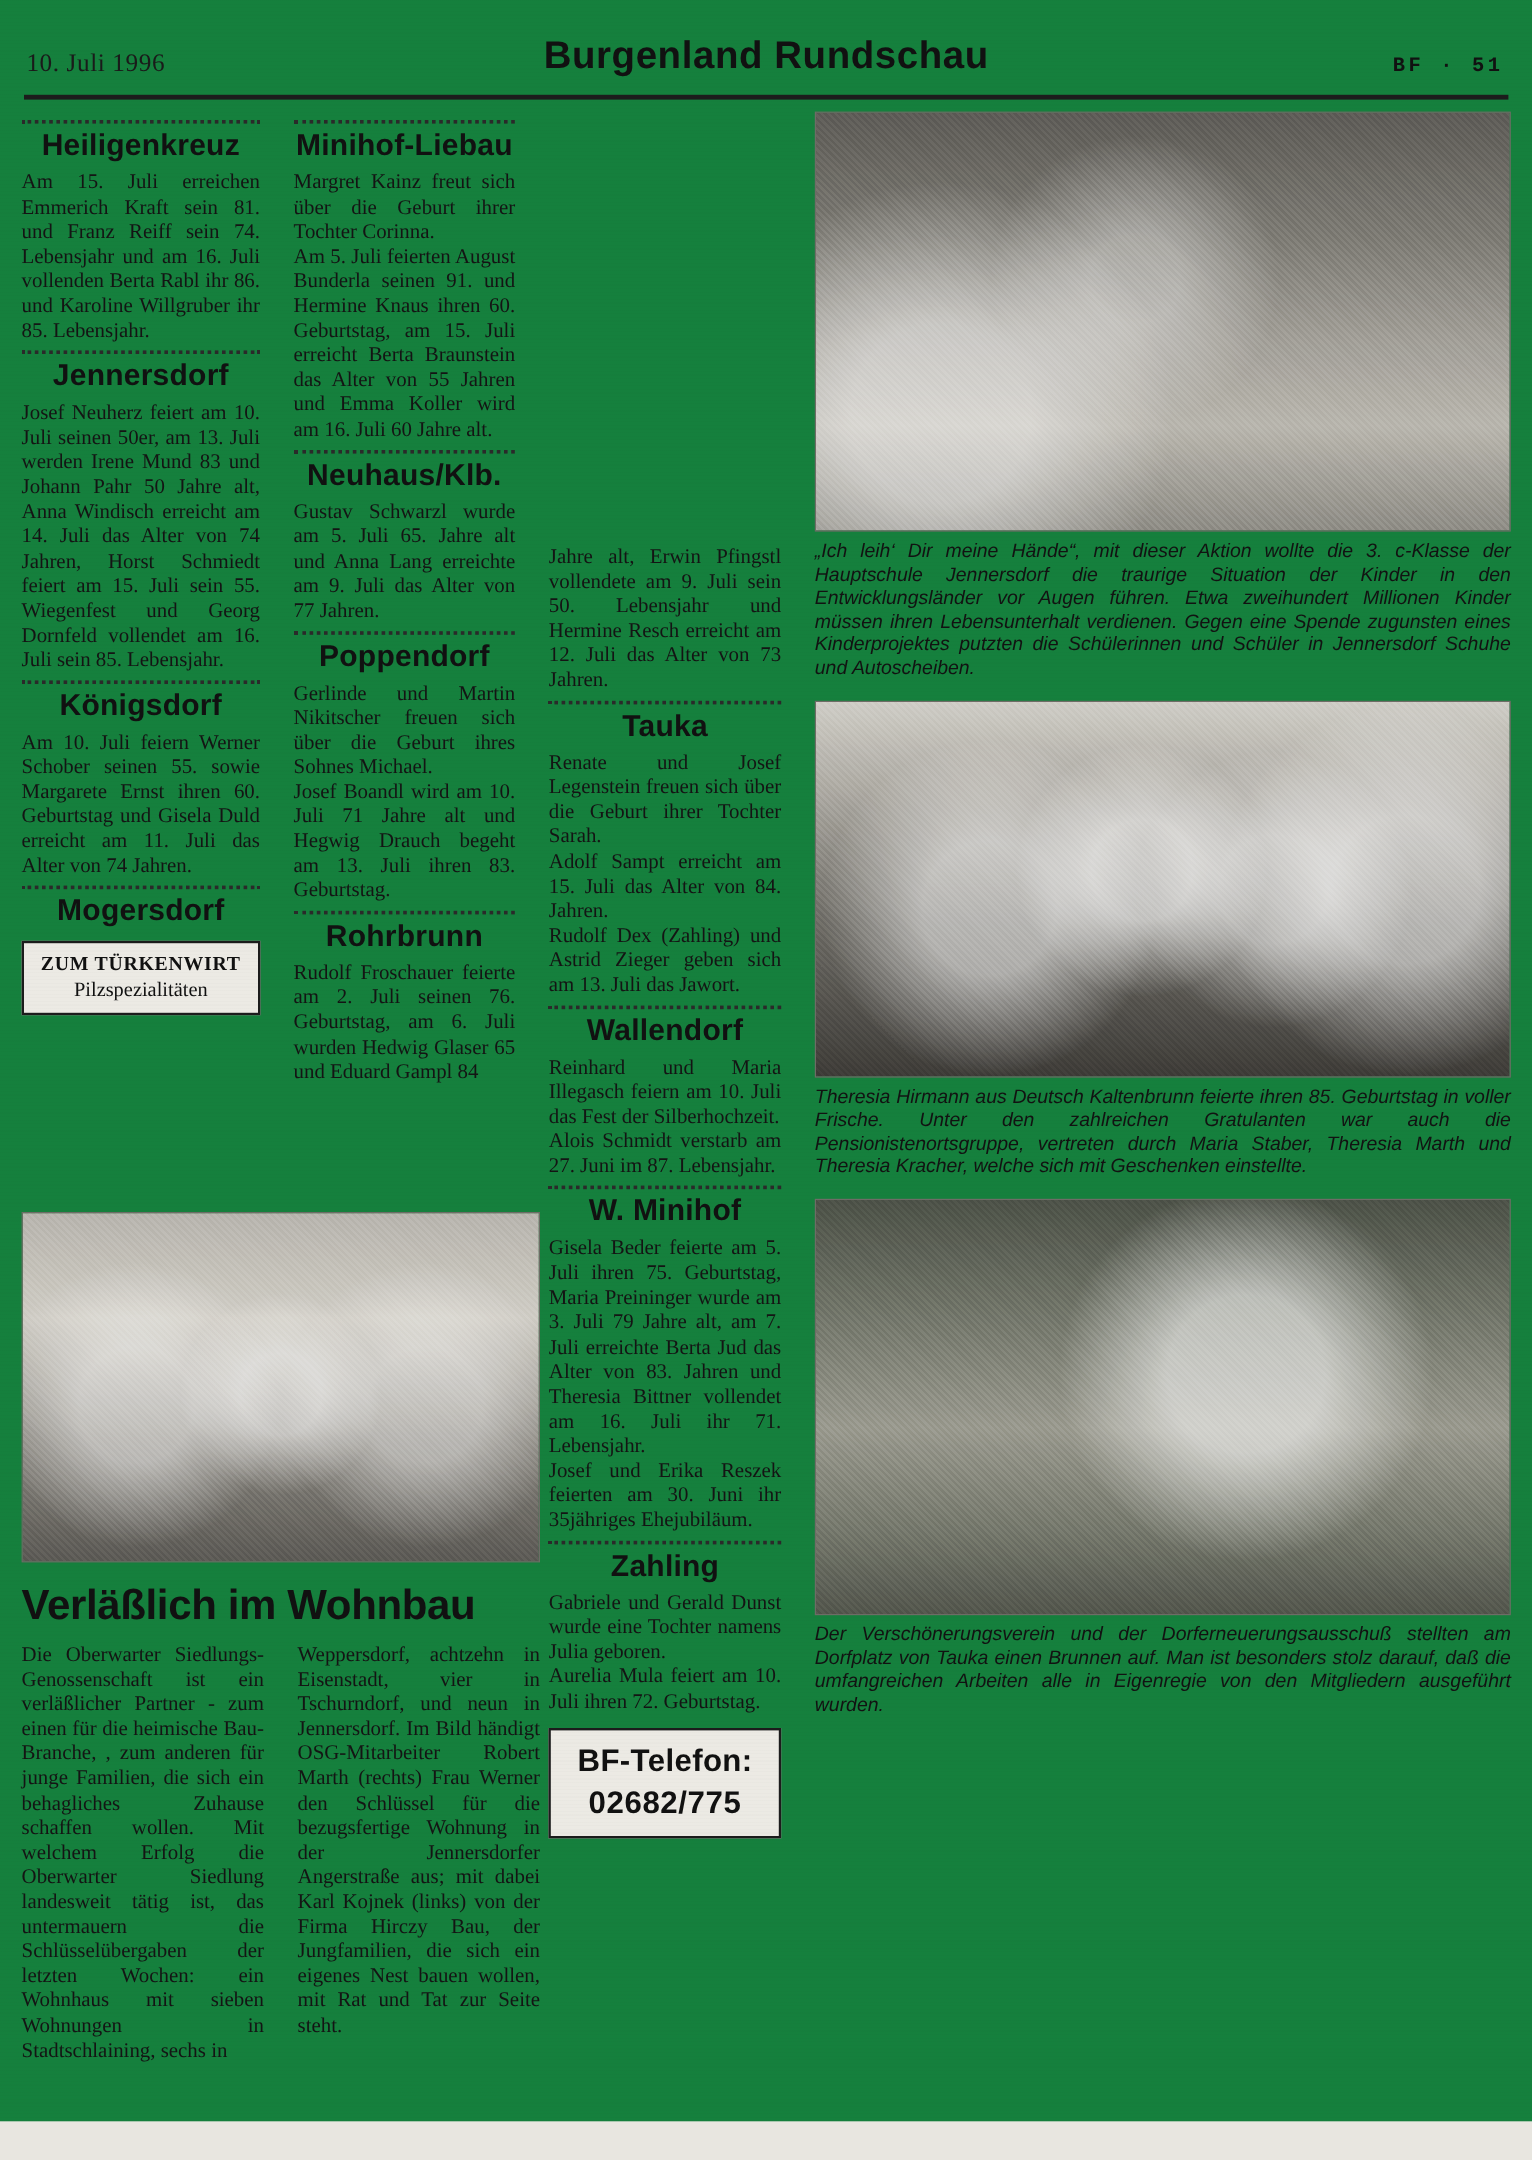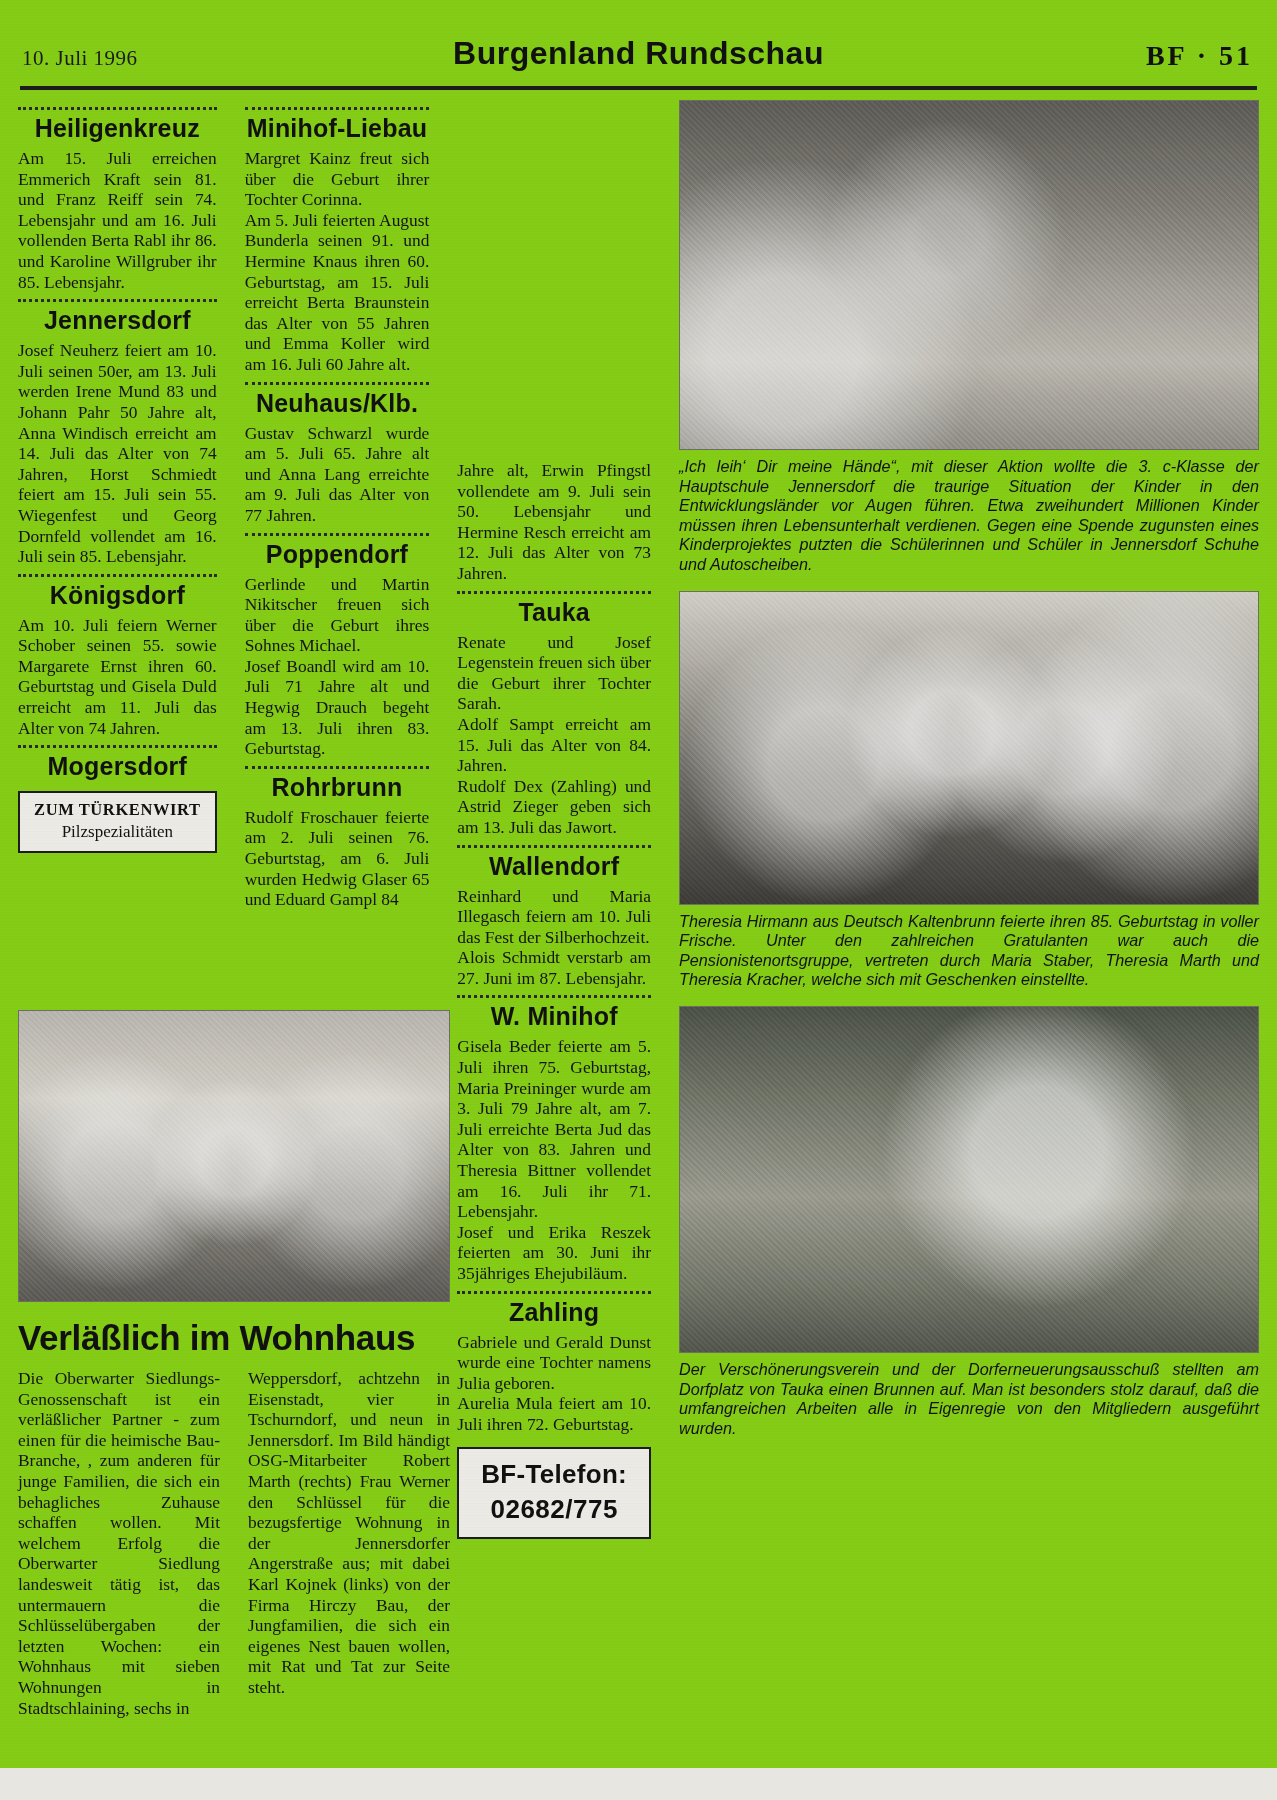--- a/index.html
+++ b/index.html
@@ -6,21 +6,21 @@
   body{
     width:1277px;
     background:#e8e6e0;
     font-family:"Liberation Serif", serif;
     color:#111;
   }
   .page{
     position:relative;
     width:1277px;
     height:1768px;
-    background:#84cc16;
+    background:#15803d;
     box-sizing:border-box;
     padding:0 18px;
     overflow:hidden;
   }
   
   .page:before{
     content:"";
     position:absolute;left:0;top:0;right:0;bottom:0;
     background:
       repeating-linear-gradient(0deg, rgba(0,0,0,0.012) 0 1px, rgba(255,255,255,0) 1px 3px);
@@ -48,23 +48,23 @@
     font-size:32px;
     letter-spacing:0.5px;
     color:#111;
     position:absolute;
     left:50%;
     transform:translateX(-50%);
     bottom:10px;
     white-space:nowrap;
   }
   .mast-page{
-    font-family:Liberation Serif, serif;
-    font-weight:bold;
-    font-size:28px;
+    font-family:Liberation Mono, monospace;
+    font-weight:bold;
+    font-size:17px;
     letter-spacing:3px;
     color:#111;
     padding-right:6px;
   }
   .mast-rule{
     height:4px;
     background:#1c1c1c;
     margin:4px 2px 0 2px;
   }
 
@@ -329,21 +329,21 @@
         <div class="grain"></div>
       </div>
       <p class="caption">Der Verschönerungsverein und der Dorferneuerungsausschuß stellten am Dorfplatz von Tauka einen Brunnen auf. Man ist besonders stolz darauf, daß die umfangreichen Arbeiten alle in Eigenregie von den Mitgliedern ausgeführt wurden.</p>
     </div>
   </div>
 
   <div style="position:absolute;left:18px;top:1010px;width:432px;">
     <div class="photo ph-group">
       <div class="grain"></div>
     </div>
-    <h1 class="headline">Verläßlich im Wohnhaus</h1>
+    <h1 class="headline">Verläßlich im Wohnbau</h1>
     <div class="twocol-text">
       <div class="c">
         <p class="body">Die Oberwarter Siedlungs-Genossenschaft ist ein verläßlicher Partner - zum einen für die heimische Bau-Branche, , zum anderen für junge Familien, die sich ein behagliches Zuhause schaffen wollen. Mit welchem Erfolg die Oberwarter Siedlung landesweit tätig ist, das untermauern die Schlüsselübergaben der letzten Wochen: ein Wohnhaus mit sieben Wohnungen in Stadtschlaining, sechs in</p>
       </div>
       <div class="c">
         <p class="body">Weppersdorf, achtzehn in Eisenstadt, vier in Tschurndorf, und neun in Jennersdorf. Im Bild händigt OSG-Mitarbeiter Robert Marth (rechts) Frau Werner den Schlüssel für die bezugsfertige Wohnung in der Jennersdorfer Angerstraße aus; mit dabei Karl Kojnek (links) von der Firma Hirczy Bau, der Jungfamilien, die sich ein eigenes Nest bauen wollen, mit Rat und Tat zur Seite steht.</p>
       </div>
     </div>
   </div>
 

